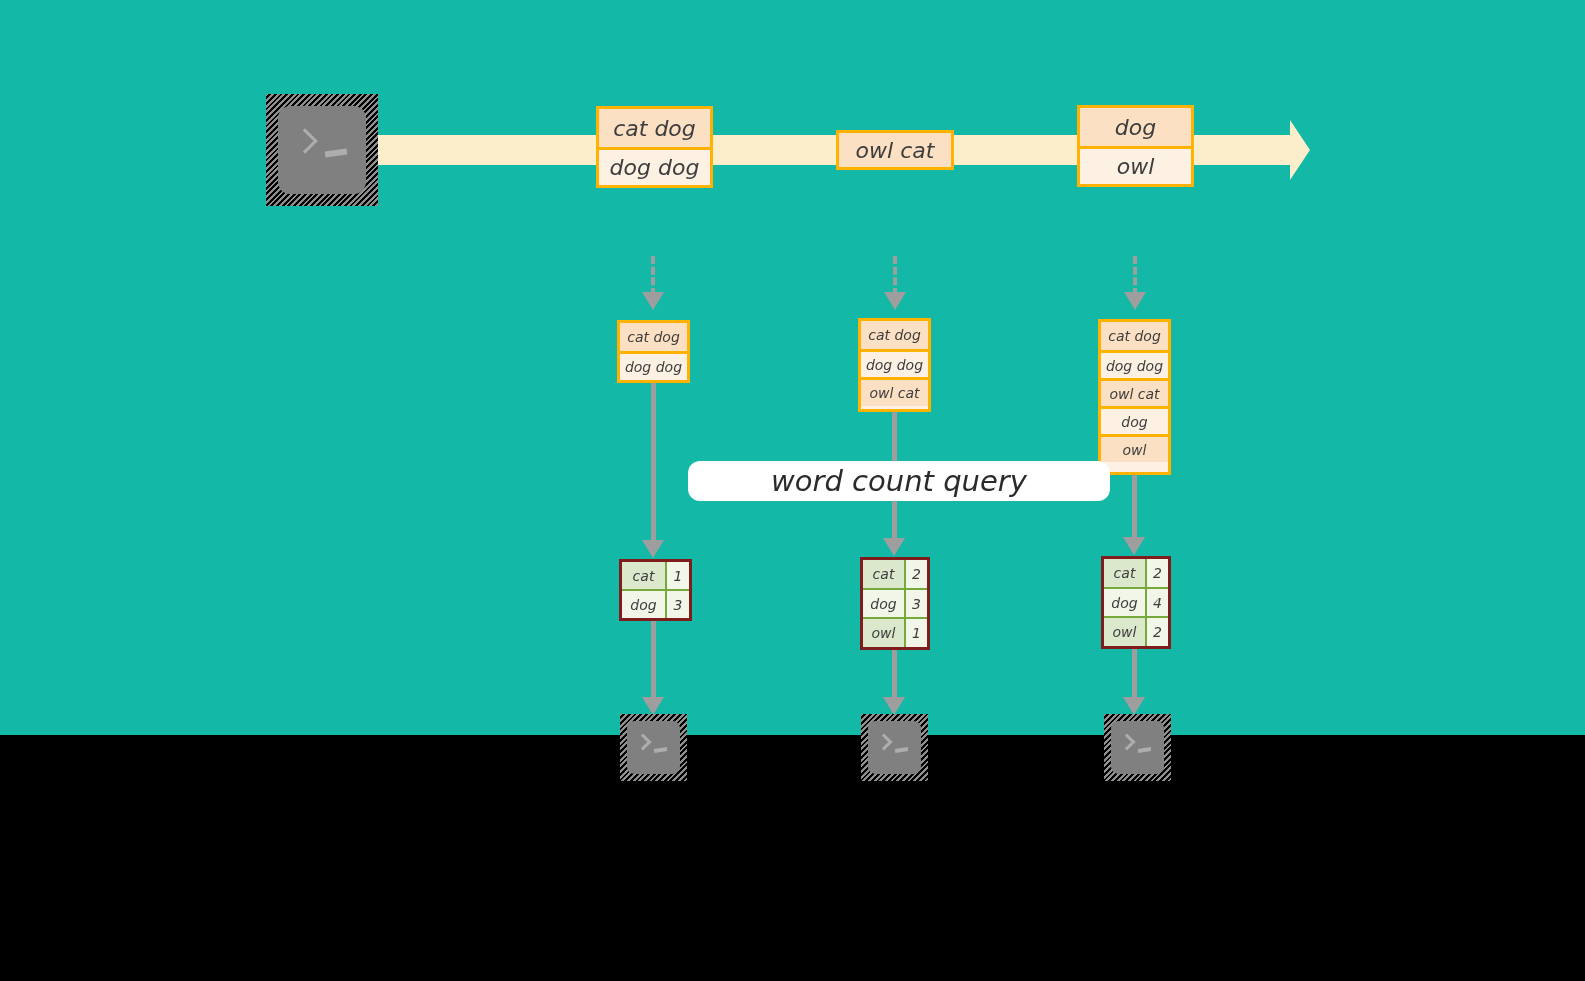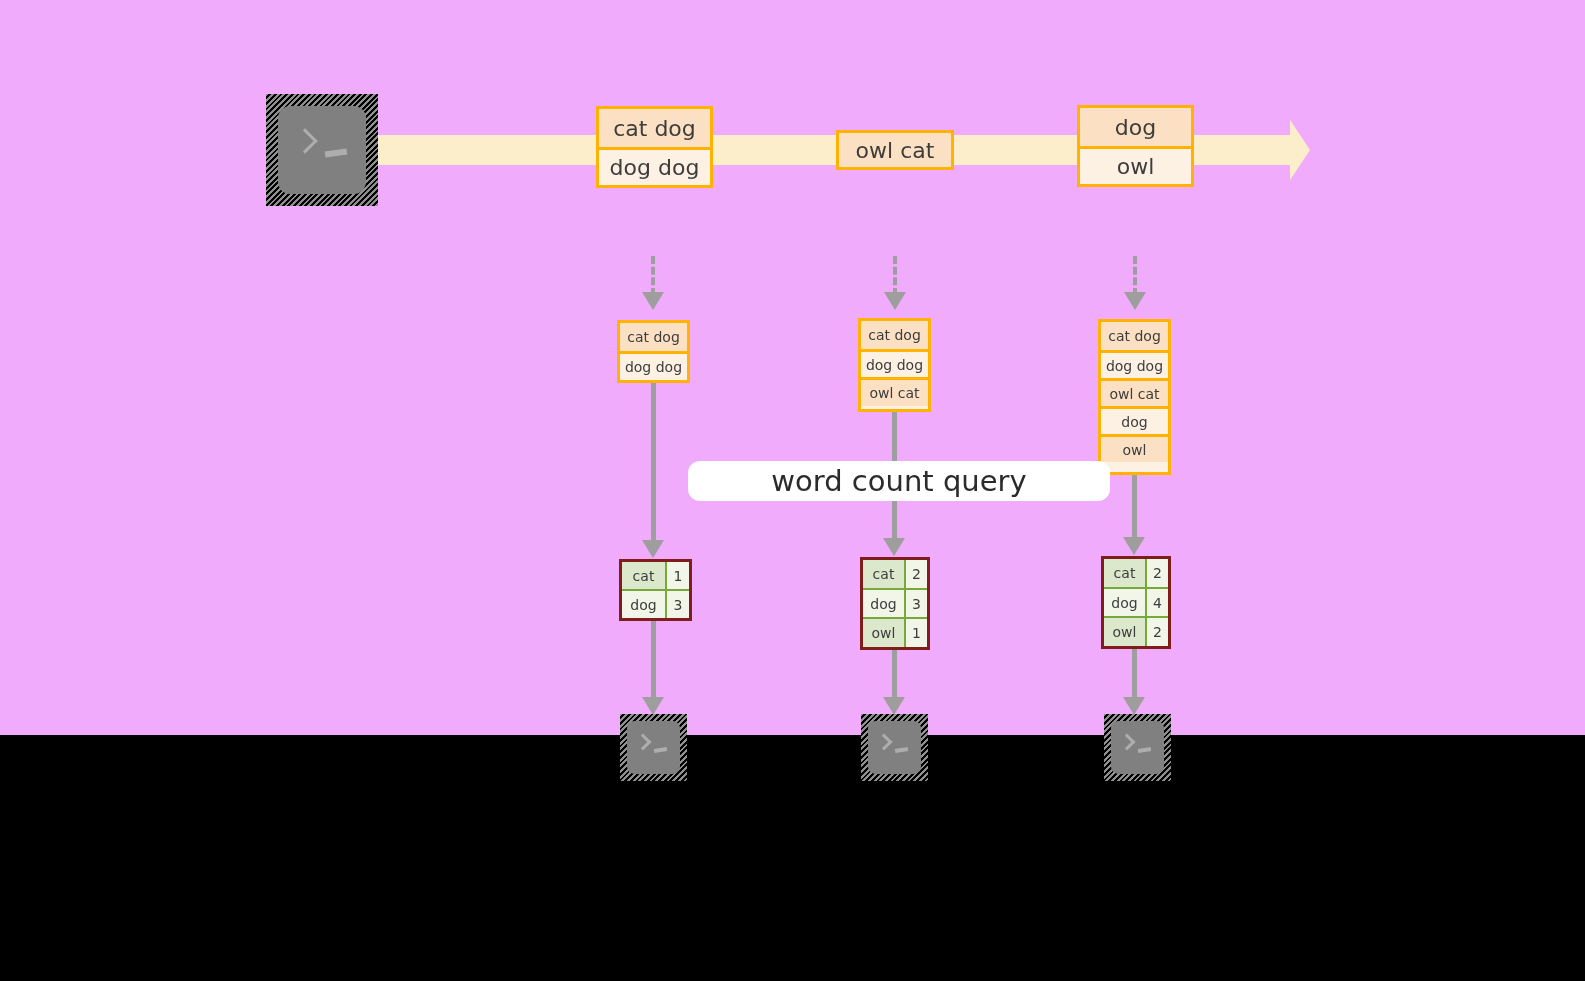--- a/index.html
+++ b/index.html
@@ -5,21 +5,22 @@
   html, body {
     margin: 0; padding: 0;
     background: #000;
     width: 1585px; height: 981px;
     overflow: hidden;
     font-family: "DejaVu Sans", sans-serif;
   }
   #stage {
     position: relative;
     width: 1585px; height: 735px;
-    background: #f0abfc;
+    background: #14b8a6;
+    font-style: italic;
   }
   .abs { position: absolute; }
 
   
   .band {
     background: #FDEECB;
   }
   .band-head {
     width: 0; height: 0;
     border-top: 30px solid transparent;

